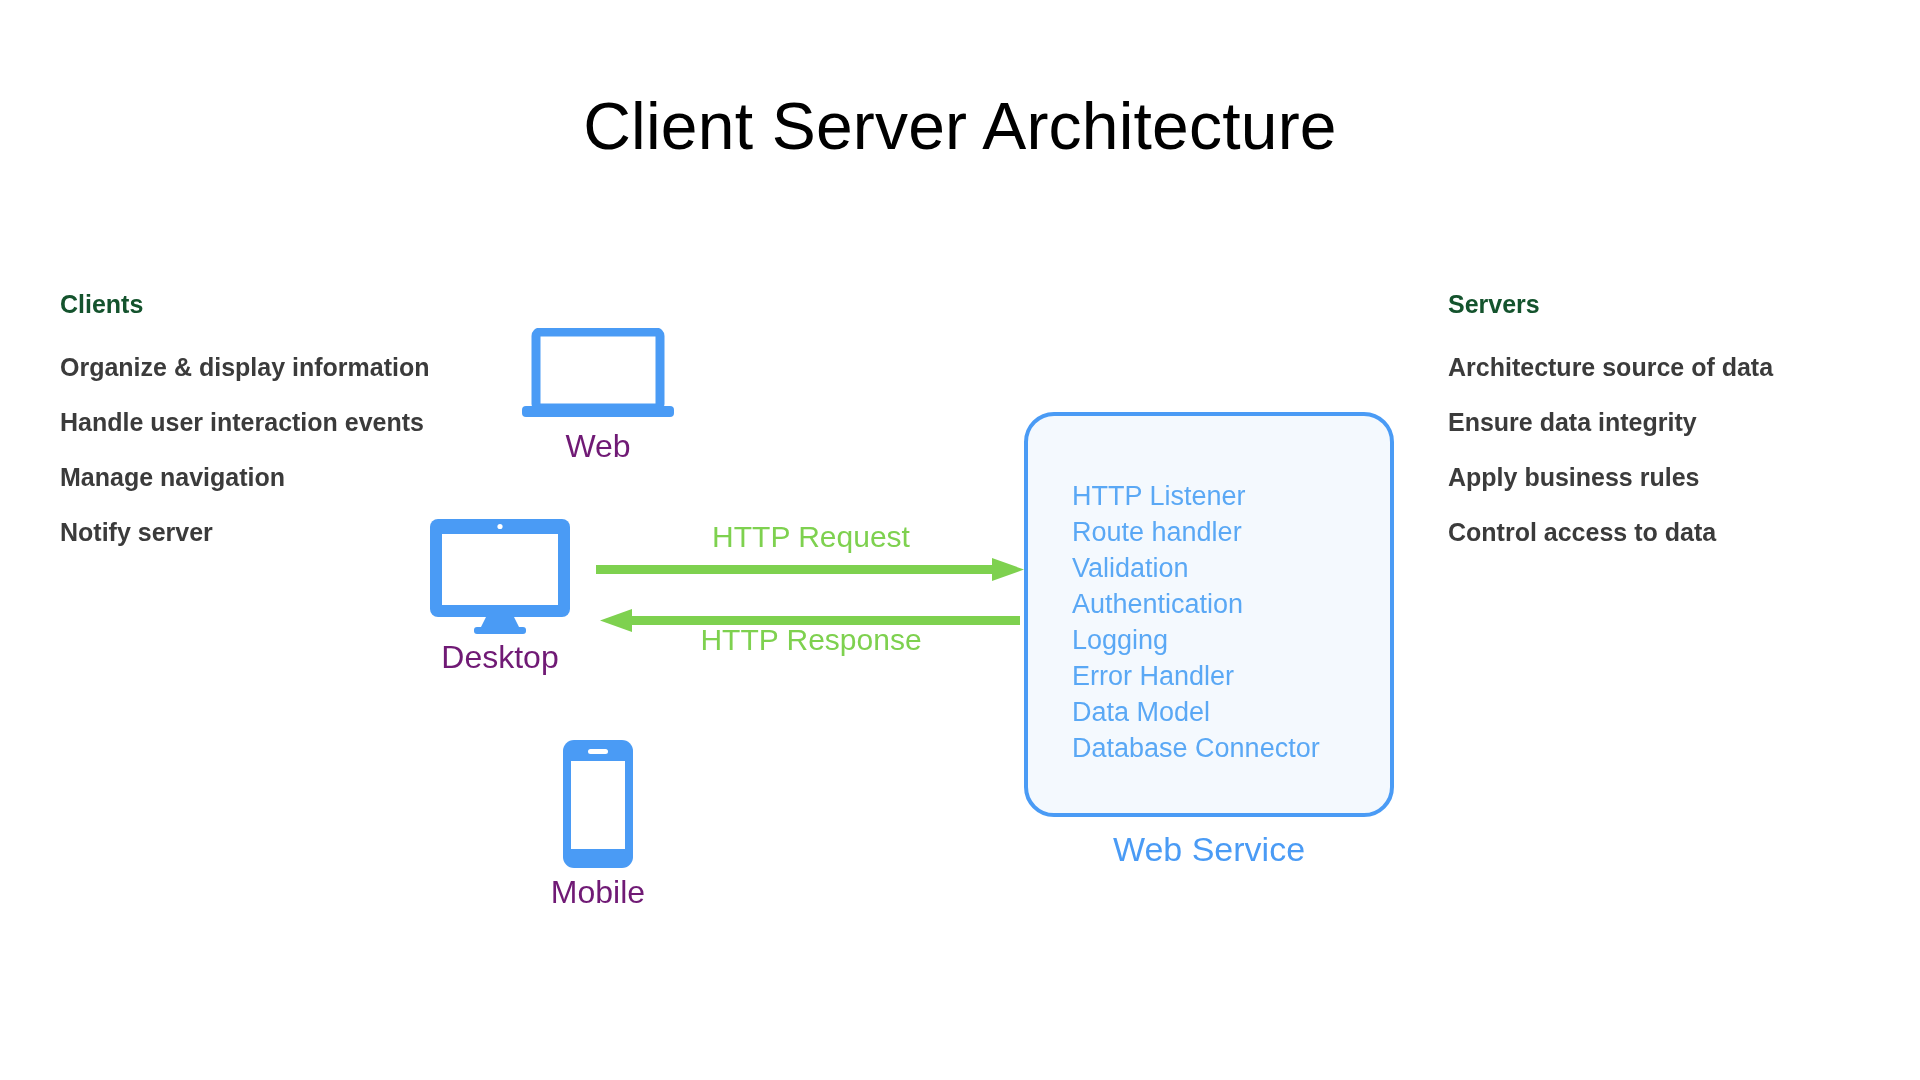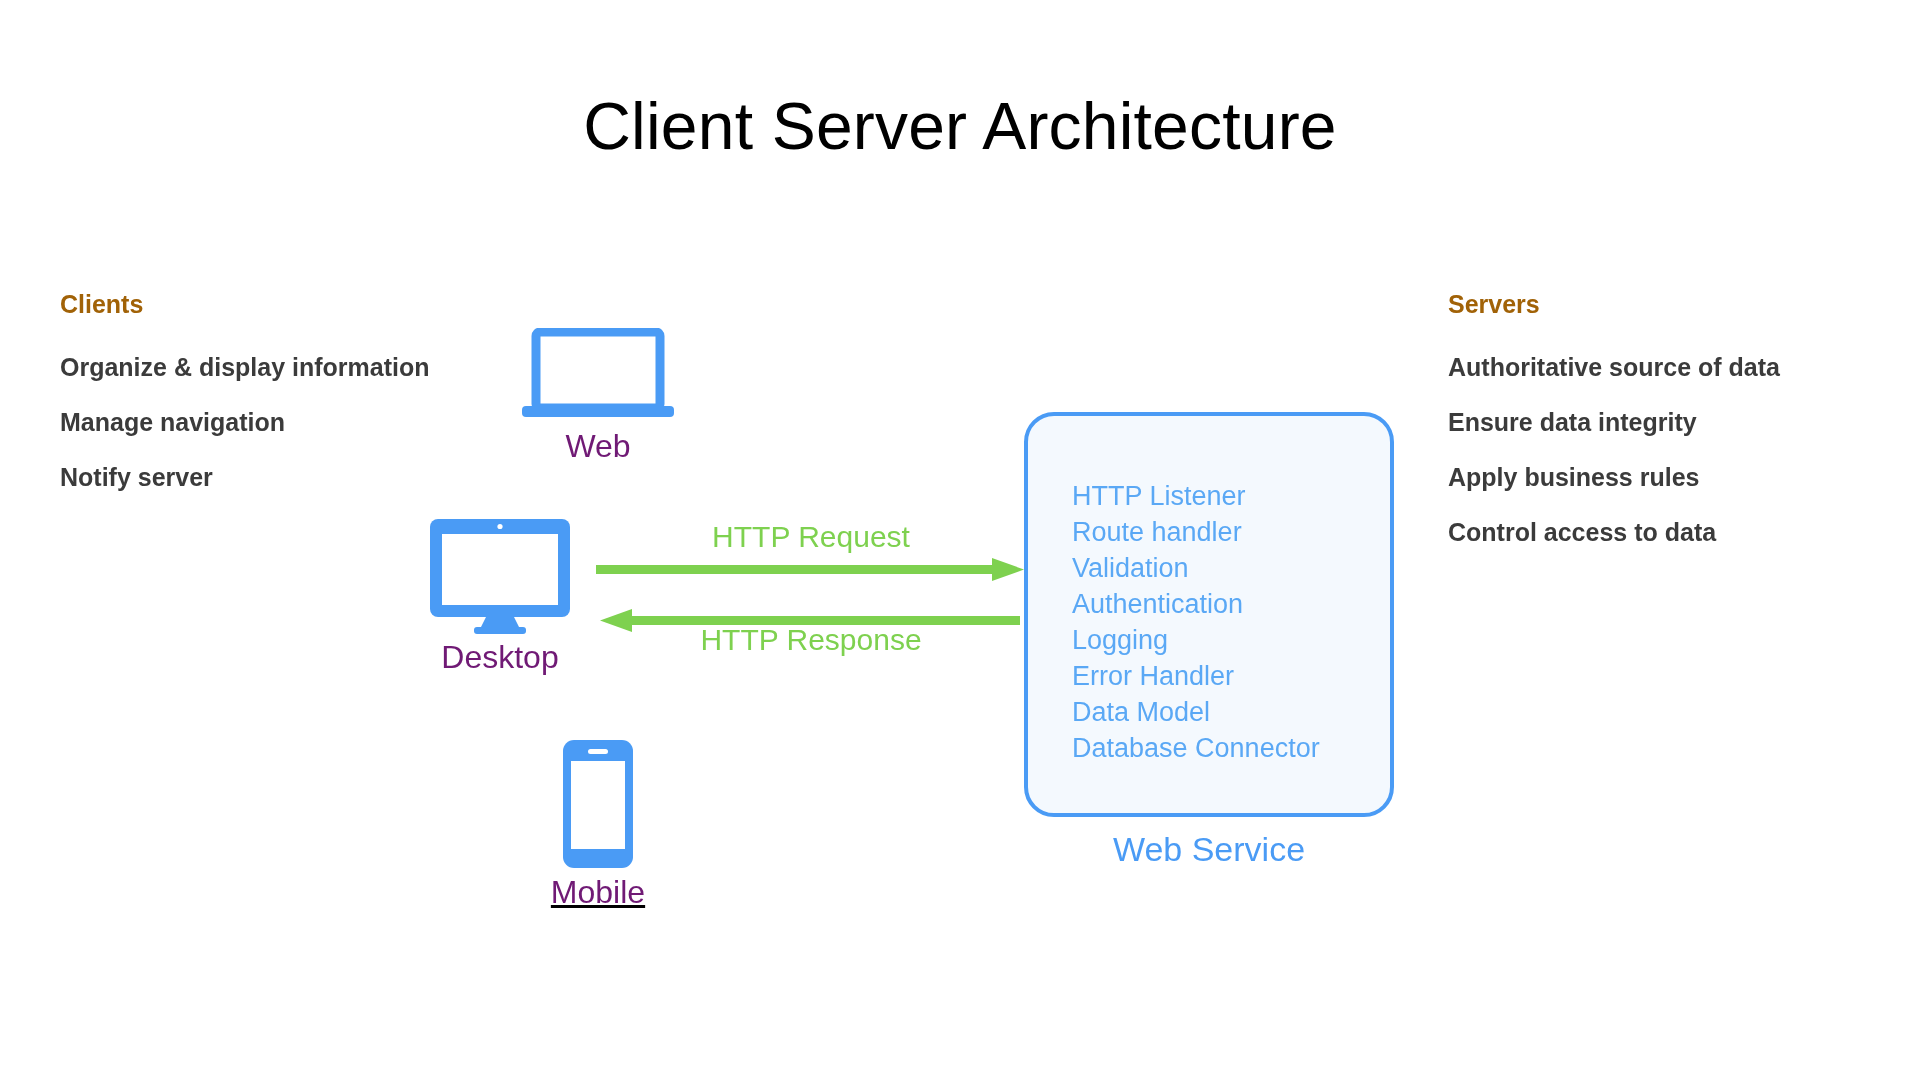--- a/index.html
+++ b/index.html
@@ -34,21 +34,21 @@
   .column {
     position: absolute;
     top: 292px;
   }
   .column.left  { left: 60px;  width: 470px; }
   .column.right { left: 1448px; width: 470px; }
 
   .col-heading {
     font-size: 25px;
     font-weight: bold;
-    color: #a16207;
+    color: #14532d;
     margin: 0 0 38px 0;
     line-height: 1;
   }
   .col-item {
     font-size: 25px;
     font-weight: 700;
     color: #3b3b3b;
     line-height: 1;
     margin-bottom: 30px;
     white-space: nowrap;
@@ -63,21 +63,21 @@
     font-size: 32px;
     font-weight: 400;
     color: #701a75;
     line-height: 1;
     margin-top: 6px;
     white-space: nowrap;
   }
 
   .device-web     { left: 488px; top: 328px; width: 220px; }
   .device-desktop { left: 390px; top: 517px; width: 220px; }
-  .device-mobile  { left: 488px; top: 738px; width: 220px; text-decoration: underline; }
+  .device-mobile  { left: 488px; top: 738px; width: 220px; }
 
   .dev-svg { display: block; margin: 0 auto; }
 
   
   .arrow-group { position: absolute; left: 596px; top: 508px; width: 430px; height: 150px; }
   .arrow-label {
     position: absolute;
     left: 0;
     width: 430px;
     text-align: center;
@@ -130,27 +130,28 @@
   }
 </style>
 </head>
 <body>
 
 <div class="title">Client Server Architecture</div>
 
 <div class="column left">
   <div class="col-heading">Clients</div>
   <div class="col-item">Organize &amp; display information</div>
+  <div class="col-item">Handle user interaction events</div>
   <div class="col-item">Manage navigation</div>
   <div class="col-item">Notify server</div>
 </div>
 
 <div class="column right">
   <div class="col-heading">Servers</div>
-  <div class="col-item">Authoritative source of data</div>
+  <div class="col-item">Architecture source of data</div>
   <div class="col-item">Ensure data integrity</div>
   <div class="col-item">Apply business rules</div>
   <div class="col-item">Control access to data</div>
 </div>
 
 <div class="device device-web">
   <svg class="dev-svg" width="160" height="96" viewBox="0 0 160 96">
     <rect x="18" y="4" width="124" height="76" rx="4" ry="4" fill="none" stroke="#4a9bf5" stroke-width="9"></rect>
     <rect x="4" y="78" width="152" height="11" rx="4" ry="4" fill="#4a9bf5"></rect>
   </svg>

